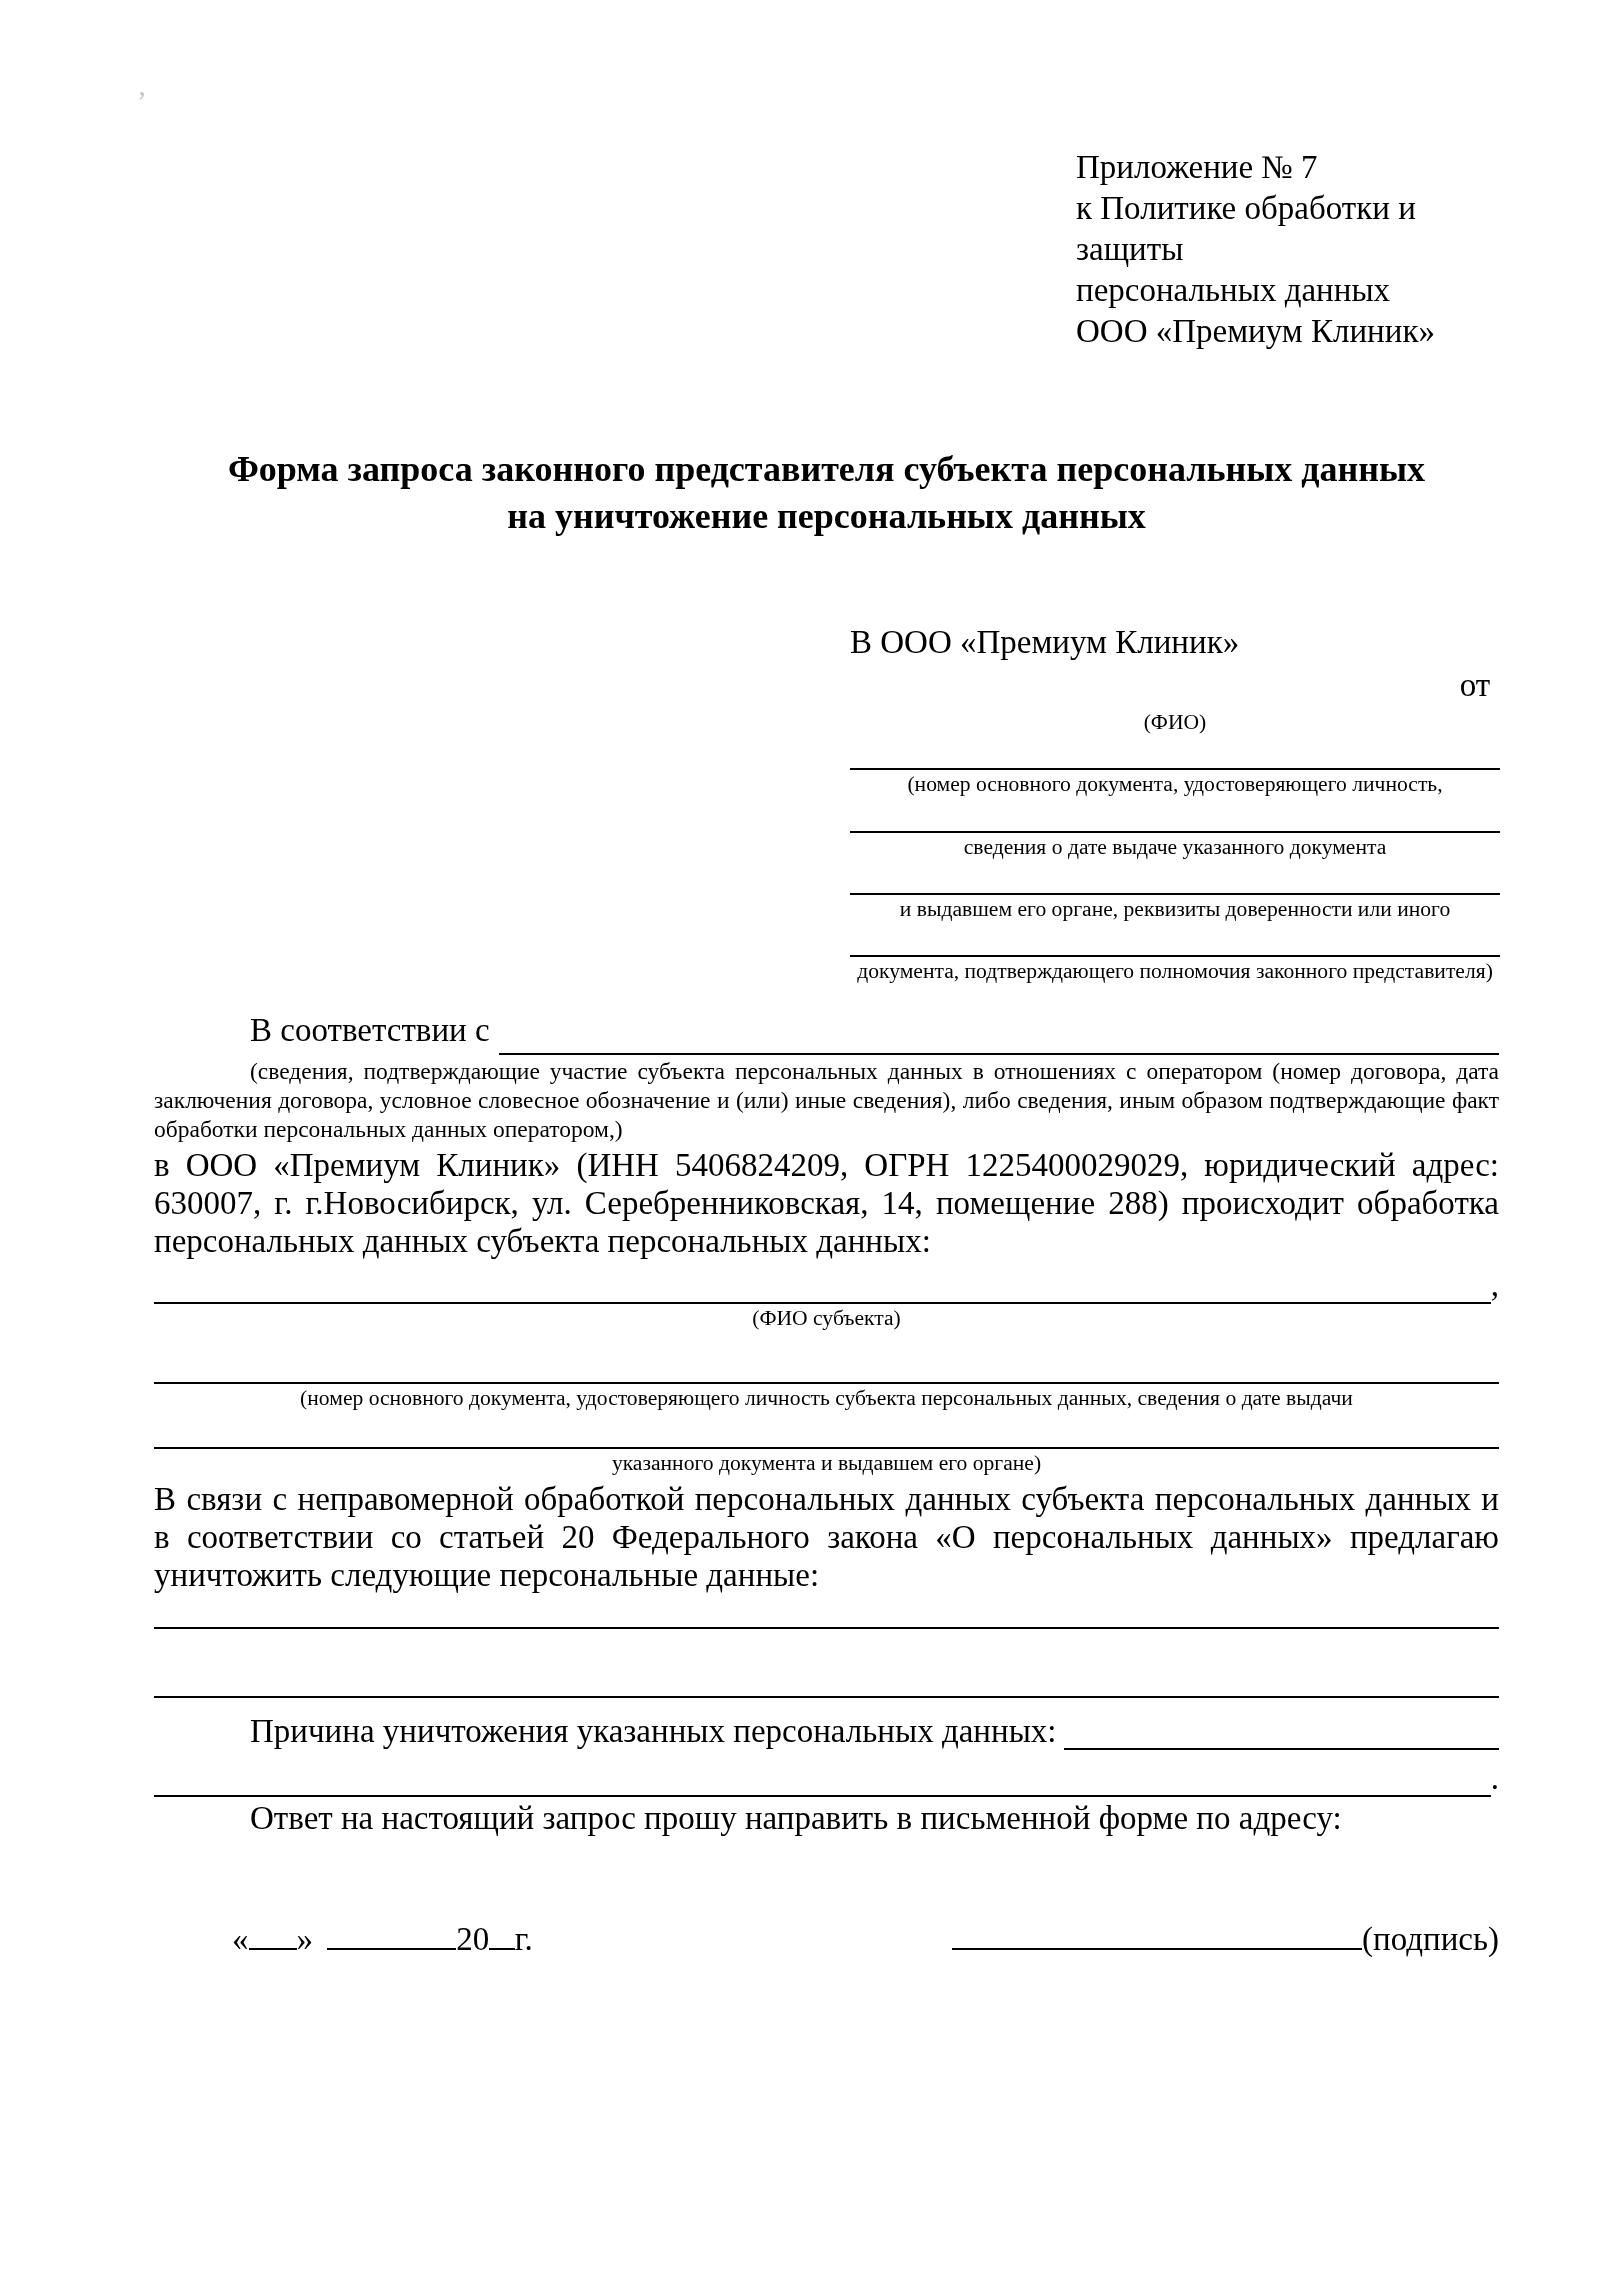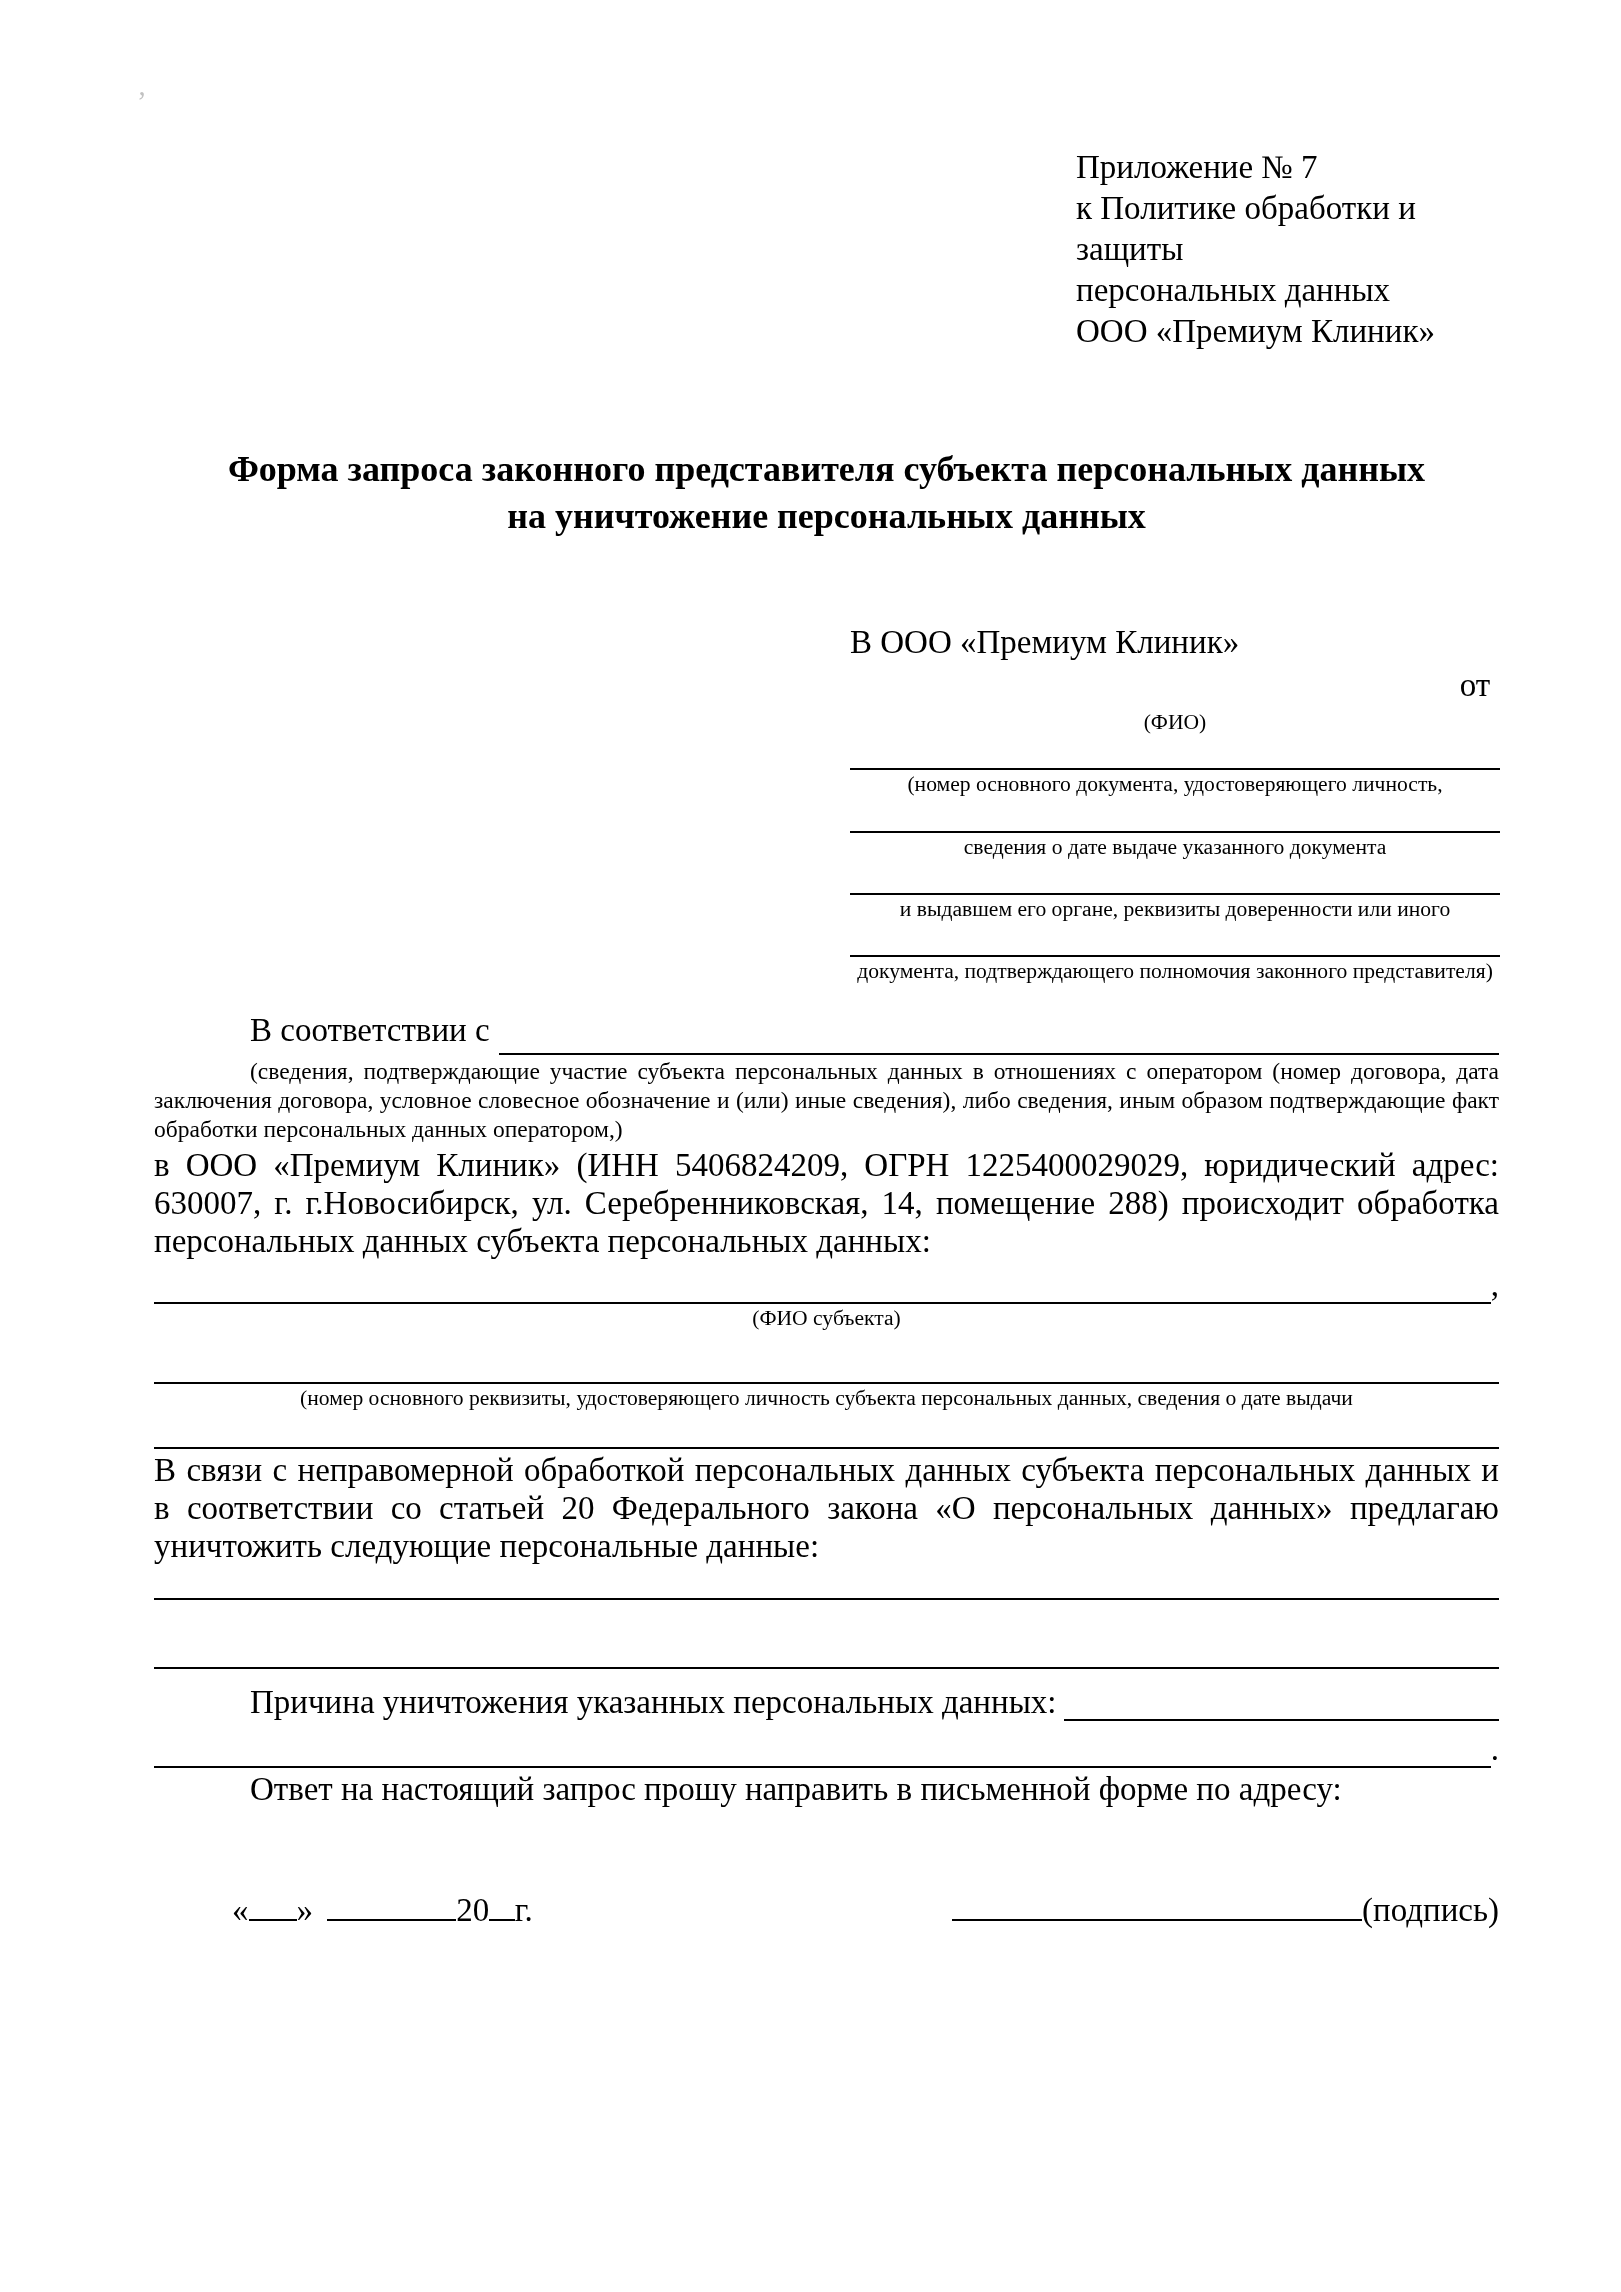--- a/index.html
+++ b/index.html
@@ -102,23 +102,24 @@
 
   <div class="p">в ООО «Премиум Клиник» (ИНН 5406824209, ОГРН 1225400029029, юридический адрес: 630007, г. г.Новосибирск, ул. Серебренниковская, 14, помещение 288) происходит обработка персональных данных субъекта персональных данных:</div>
 
   <div class="wrow" style="margin-top:7.8px;">
     <span class="fill" style="height:25.5px;"></span>
     <span class="tail">,</span>
   </div>
   <div class="cap">(ФИО субъекта)</div>
 
   <div class="wline" style="margin-top:23.5px;"></div>
-  <div class="cap">(номер основного реквизиты, удостоверяющего личность субъекта персональных данных, сведения о дате выдачи</div>
+  <div class="cap">(номер основного документа, удостоверяющего личность субъекта персональных данных, сведения о дате выдачи</div>
 
   <div class="wline" style="margin-top:7.8px;"></div>
+  <div class="cap">указанного документа и выдавшем его органе)</div>
 
   <div class="p">В связи с неправомерной обработкой персональных данных субъекта персональных данных и в соответствии со статьей 20 Федерального закона «О персональных данных» предлагаю уничтожить следующие персональные данные:</div>
 
   <div class="wline" style="margin-top:7.8px;"></div>
   <div class="wline" style="margin-top:41px;"></div>
 
   <div class="reason">
     <span class="lbl">Причина уничтожения указанных персональных данных:</span>
     <span class="fill"></span>
   </div>

